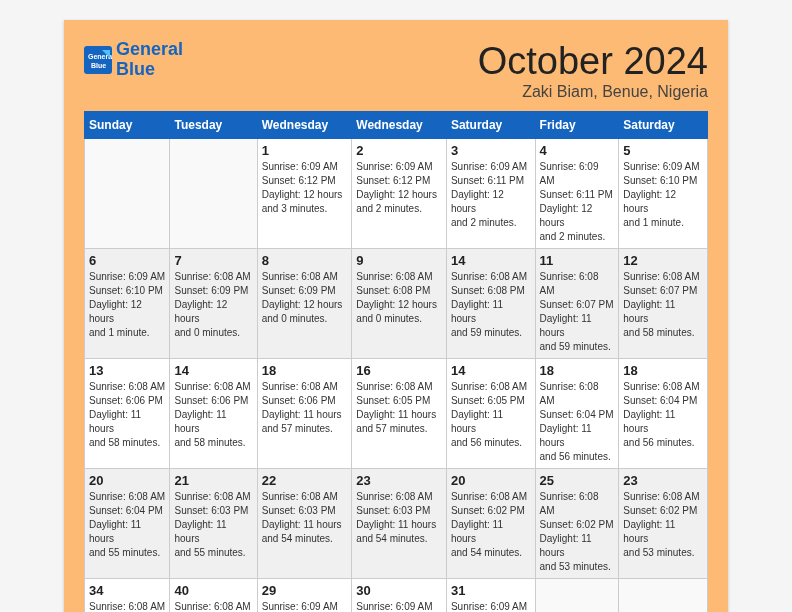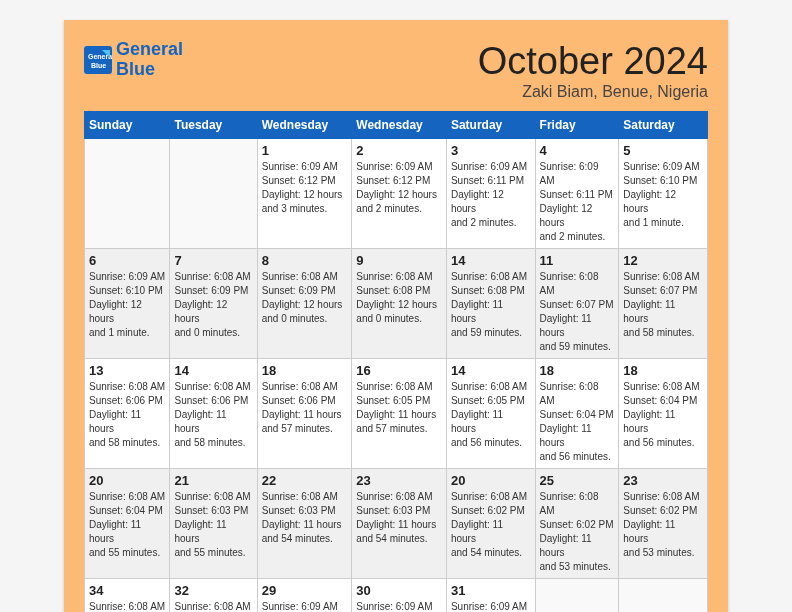--- a/index.html
+++ b/index.html
@@ -323,21 +323,21 @@
         </tr>
         <tr>
           <td>
             <div class="day-num">34</div>
             <div class="day-info" style="white-space: pre-line;">Sunrise: 6:08 AM
 Sunset: 6:01 PM
 Daylight: 11 hours
 and 53 minutes.</div>
           </td>
           <td>
-            <div class="day-num">32</div>
+            <div class="day-num">40</div>
             <div class="day-info" style="white-space: pre-line;">Sunrise: 6:08 AM
 Sunset: 6:01 PM
 Daylight: 11 hours
 and 52 minutes.</div>
           </td>
           <td>
             <div class="day-num">29</div>
             <div class="day-info" style="white-space: pre-line;">Sunrise: 6:09 AM
 Sunset: 6:01 PM
 Daylight: 11 hours

